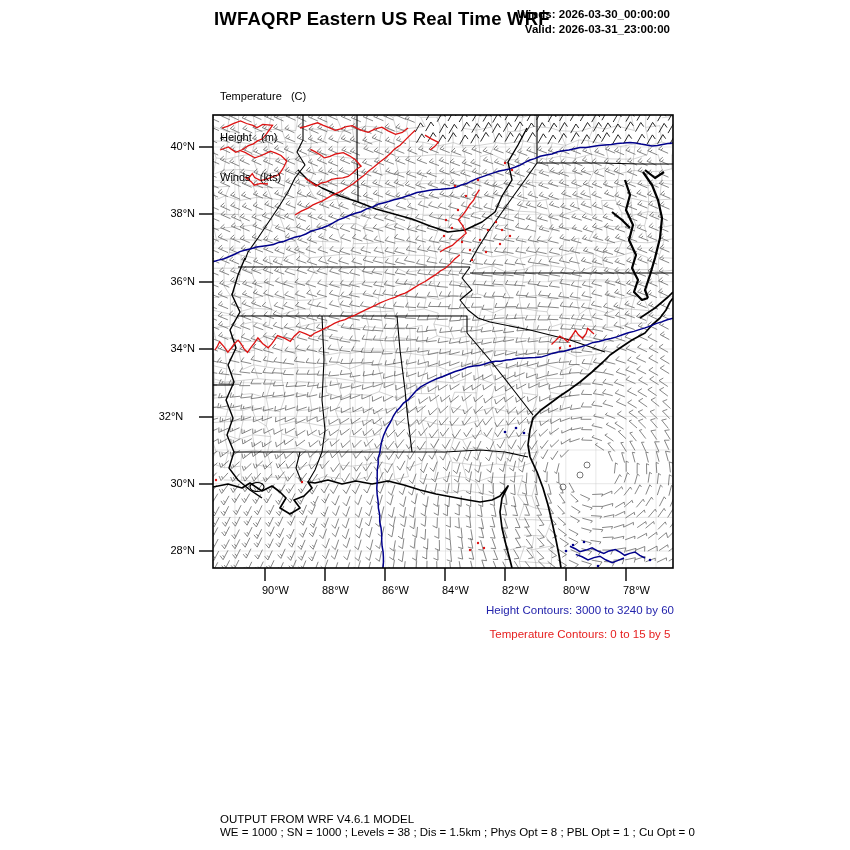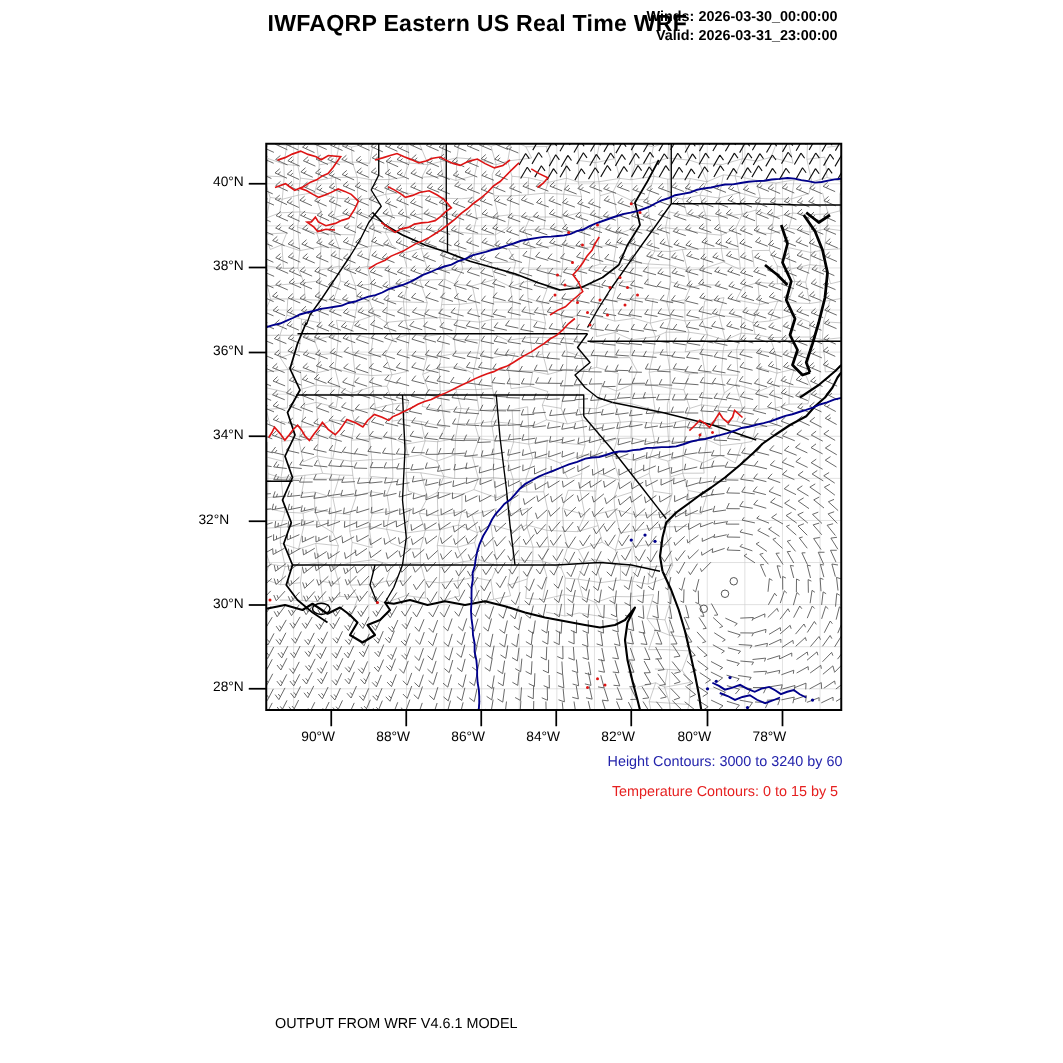--- a/index.html
+++ b/index.html
@@ -6,21 +6,21 @@
   #page{position:relative;width:850px;height:850px;background:#fff;overflow:hidden;
         font-family:"Liberation Sans","DejaVu Sans",sans-serif;color:#000;}
   .abs{position:absolute;}
   #title{top:8px;left:214px;font-size:18.5px;font-weight:bold;letter-spacing:0.2px;}
   #init-block{top:7px;left:470px;width:200px;text-align:right;font-size:11.5px;font-weight:bold;line-height:15px;}
   #legend{top:63px;left:220px;font-size:11px;line-height:13.5px;white-space:pre;}
   #caption-height{top:604px;left:420px;width:320px;text-align:center;font-size:11.5px;}
   #caption-temp{top:628px;left:420px;width:320px;text-align:center;font-size:11.5px;}
   #footer{top:813px;left:220px;font-size:11.5px;line-height:13px;}
   .lat-label{position:absolute;width:48px;text-align:right;font-size:11px;}
-  .lon-label{position:absolute;width:48px;text-align:left;font-size:11px;}
+  .lon-label{position:absolute;width:48px;text-align:right;font-size:11px;}
   svg{position:absolute;top:0;left:0;}
 </style>
 </head>
 <body>
 
 <div id="page">
 
   <svg id="map-svg" width="850" height="850" viewBox="0 0 850 850">
       <defs>
         <clipPath id="mapclip">
@@ -171,26 +171,32 @@
       </g>
     </svg>
 
   <div id="title" class="abs">IWFAQRP Eastern US Real Time WRF</div>
 
   <div id="init-block" class="abs">
     <div><span>Winds:</span> <span>2026-03-30_00:00:00</span></div>
     <div><span>Valid:</span> <span>2026-03-31_23:00:00</span></div>
   </div>
 
+  <div id="legend" class="abs">
+    <div>Temperature   (C)</div>
+    <div>Height   (m)</div>
+    <div>Winds   (kts)</div>
+  </div>
 
   <div id="caption-height" class="abs" style="color: rgb(36, 36, 172);">Height Contours: 3000 to 3240 by 60</div>
   <div id="caption-temp" class="abs" style="color: rgb(230, 32, 32);">Temperature Contours: 0 to 15 by 5</div>
 
   <div id="footer" class="abs">
     <div>OUTPUT FROM WRF V4.6.1 MODEL</div>
+    <div>WE = 1000 ; SN = 1000 ; Levels = 38 ; Dis = 1.5km ; Phys Opt = 8 ; PBL Opt = 1 ; Cu Opt = 0</div>
   </div>
 
   <div id="axis-labels">
       <div class="lat-label" style="left: 147px; top: 140px;">40°N</div>
       <div class="lat-label" style="left: 147px; top: 207px;">38°N</div>
       <div class="lat-label" style="left: 147px; top: 275px; text-align: right;">36°N</div>
       <div class="lat-label" style="left: 147px; top: 342px;">34°N</div>
       <div class="lat-label" style="left: 147px; top: 410px; text-align: center;">32°N</div>
       <div class="lat-label" style="left: 147px; top: 477px;">30°N</div>
       <div class="lat-label" style="left: 147px; top: 544px;">28°N</div>

